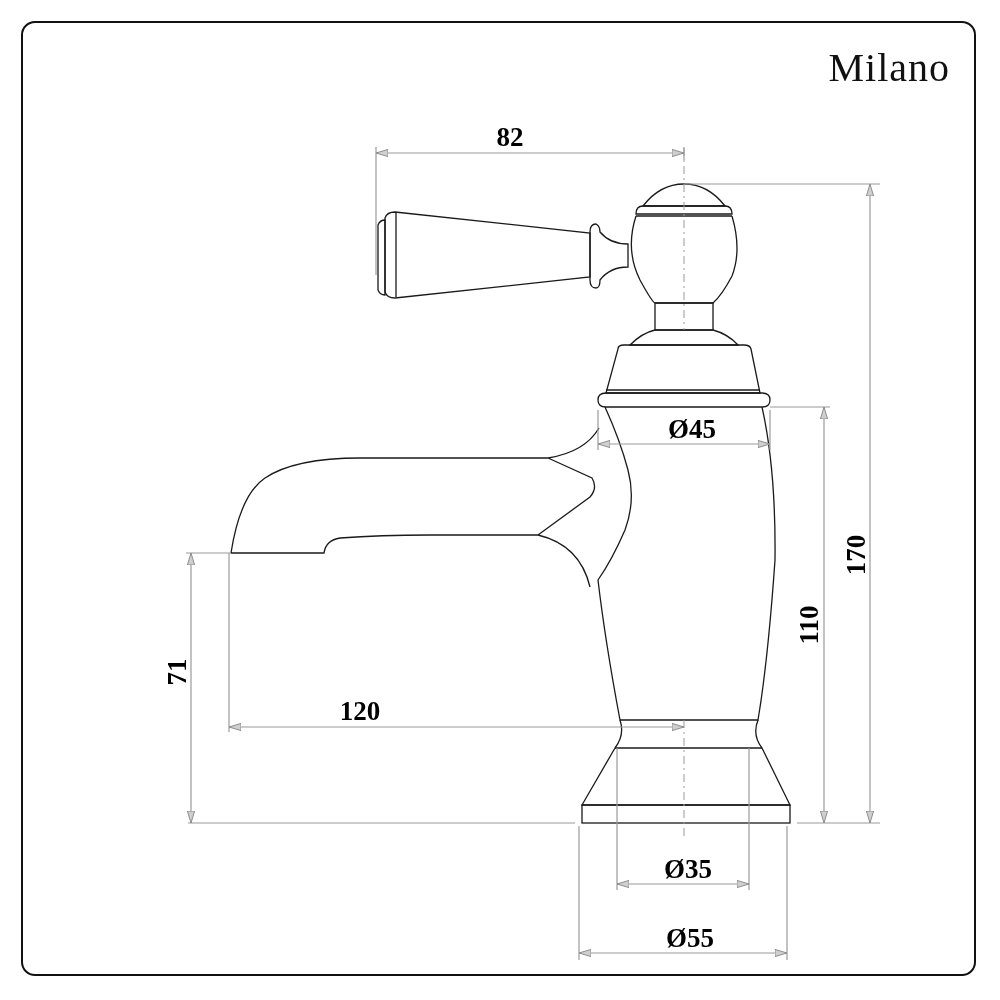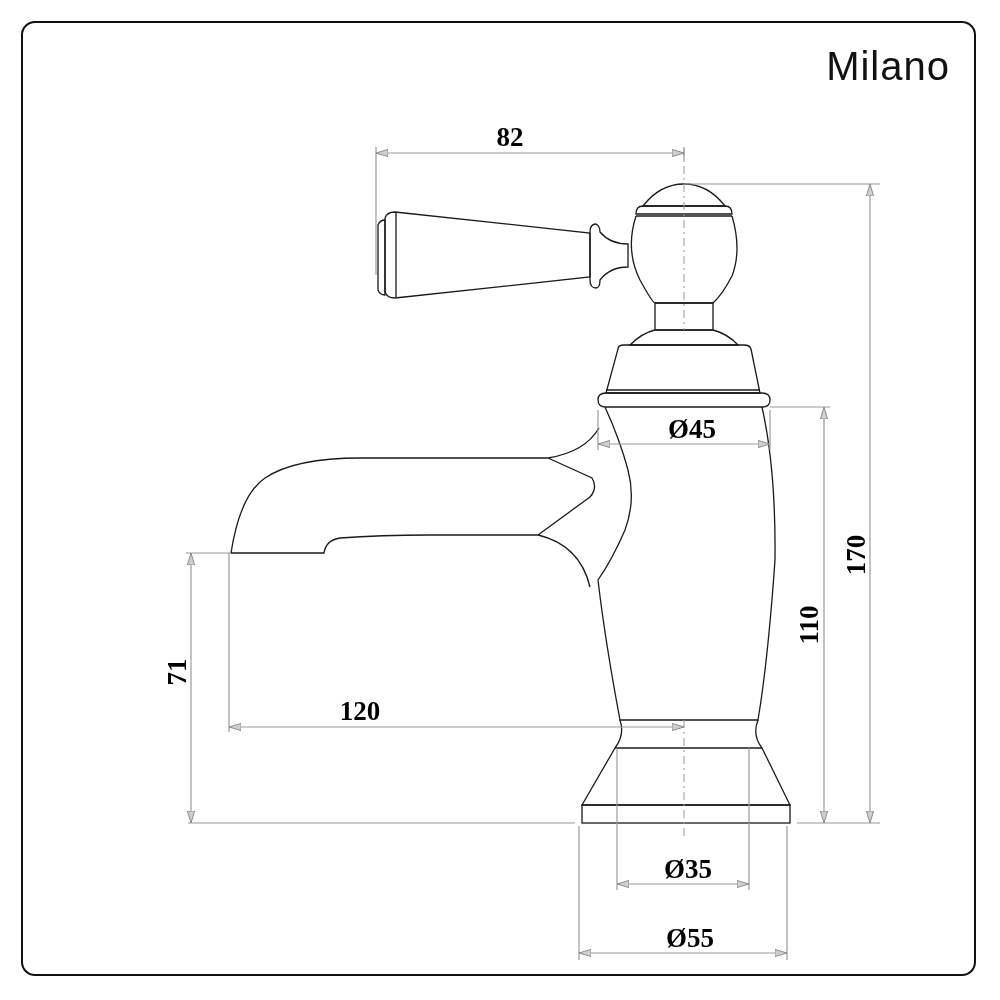--- a/index.html
+++ b/index.html
@@ -3,21 +3,21 @@
   <meta charset="utf-8">
   <style>
     html, body { margin: 0; padding: 0; background: #ffffff; }
     body { width: 1000px; height: 1000px; position: relative; overflow: hidden; font-family: "Liberation Serif", serif; }
     .frame {
       position: absolute; left: 21px; top: 21px; width: 955px; height: 955px;
       border: 2px solid #111111; border-radius: 14px; box-sizing: border-box;
     }
     .brand {
       position: absolute; right: 50px; top: 44px;
-      font-family: Liberation Sans, sans-serif; font-weight: 200; font-size: 40px;
+      font-family: Liberation Serif, serif; font-weight: 200; font-size: 40px;
       letter-spacing: 1px; color: #111111; margin-left: 36px;
     }
     svg.drawing { position: absolute; left: 0; top: 0; }
     .dim-text { font-family: "Liberation Serif", serif; font-weight: bold; font-size: 27px; fill: #000; }
     .outline { fill: none; stroke: #1a1a1a; stroke-width: 1.3; }
     .dim { fill: none; stroke: #9a9a9a; stroke-width: 1.2; }
     .center { fill: none; stroke: #9a9a9a; stroke-width: 1; stroke-dasharray: 8 4 2 4; }
     .arrow { fill: #cfcfcf; stroke: #8a8a8a; stroke-width: 0.8; }
   </style>
 </head>

